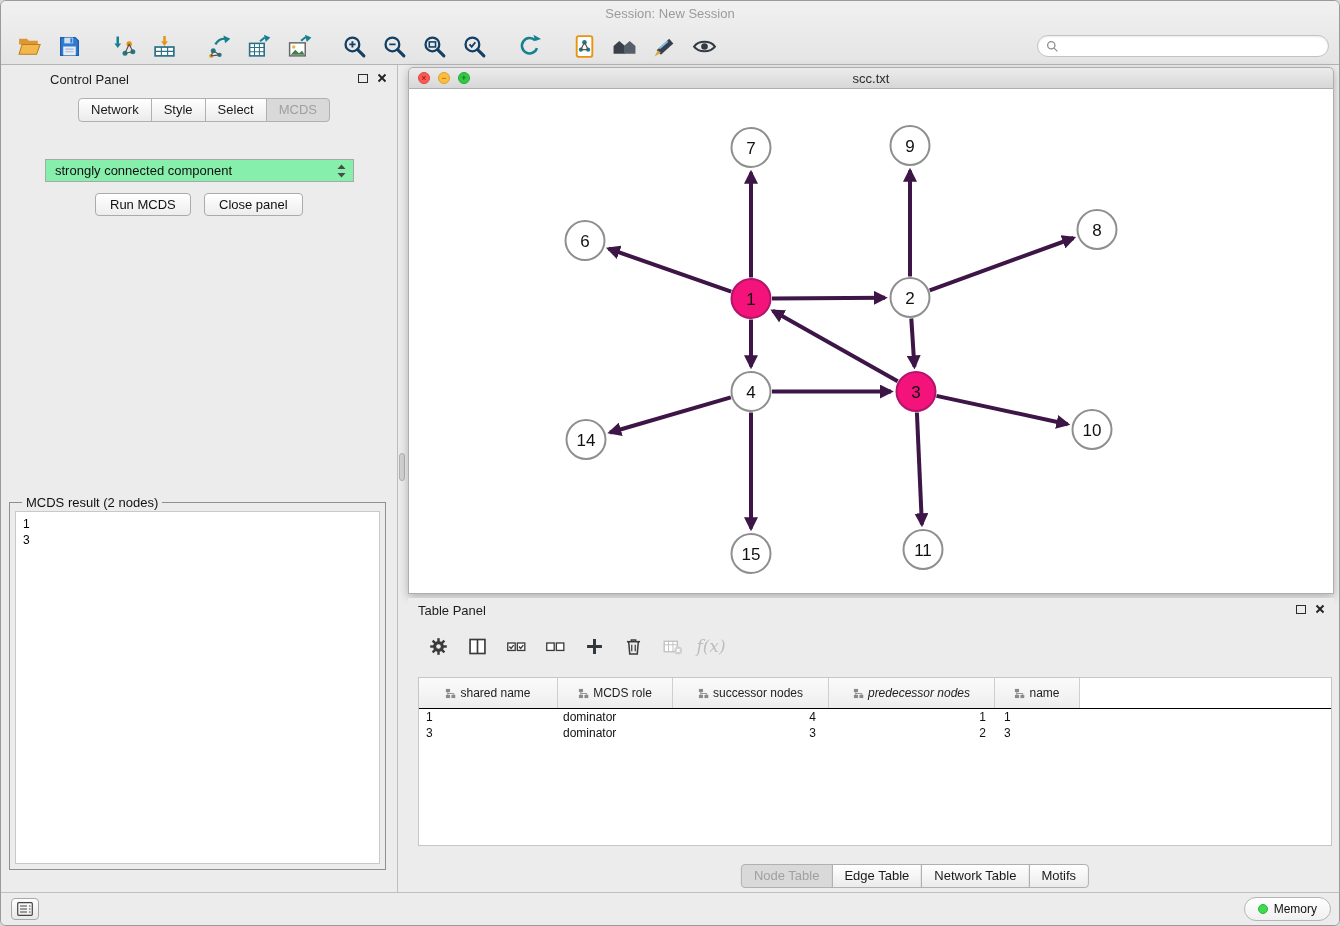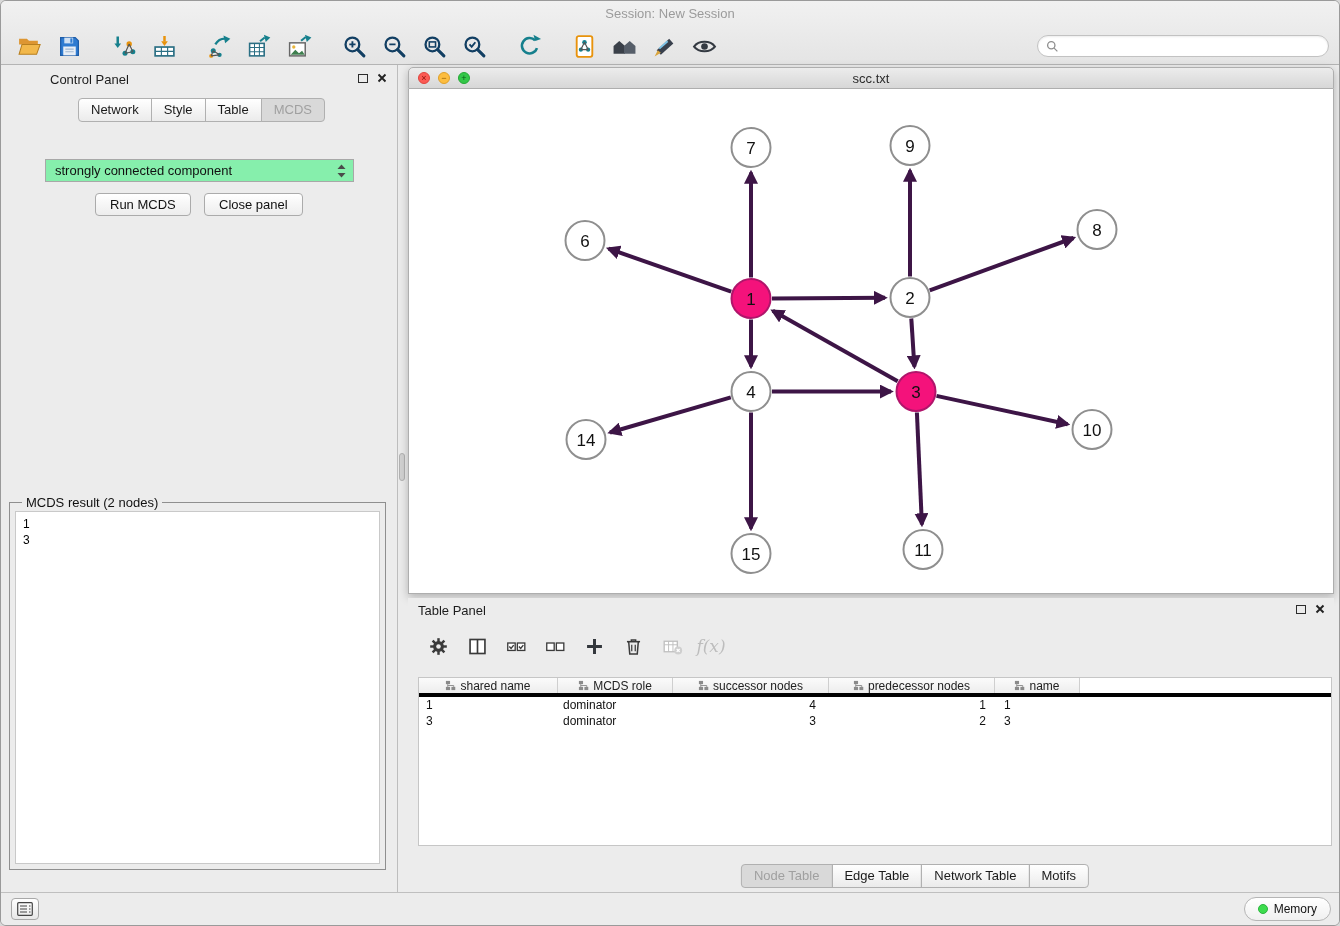--- a/index.html
+++ b/index.html
@@ -62,21 +62,21 @@
   .table-panel { position:absolute; left:407px; top:597px; width:926px; height:296px; background:#ececec; }
   .tp-header { position:relative; height:26px; }
   .tp-header .ph-title { position:absolute; left:10px; top:5px; }
   .tp-header .ph-float { position:absolute; right:28px; top:7px; }
   .tp-header .ph-close { position:absolute; right:9px; top:6px; }
   .tp-toolbar { position:absolute; top:33px; left:18px; height:30px; display:flex; align-items:center; gap:15px; }
   .ttbtn { width:24px; height:26px; background:none; border:none; display:flex; align-items:center; justify-content:center; padding:0; cursor:pointer; }
   .ttbtn svg { width:21px; height:21px; }
   .fx-label { font-family:"DejaVu Serif", serif; font-style:italic; font-size:17px; color:#bdbdbd; }
   .grid { position:absolute; left:10px; top:79px; right:2px; height:169px; background:#fff; border:1px solid #c6c6c6; overflow:hidden; }
-  .grid-header { display:flex; height:19px; border-bottom:4px solid #000000; }
+  .grid-header { display:flex; height:31px; border-bottom:1px solid #000000; }
   .th { display:flex; align-items:center; justify-content:center; gap:4px; border-right:1px solid #cfcfcf; background:linear-gradient(#fbfbfb,#ededed); font-size:12px; color:#222; height:100%; cursor:pointer; }
   .th svg { width:11px; height:11px; flex:0 0 auto; }
   .tr { display:flex; height:16px; line-height:16px; }
   .td { font-size:12px; color:#111; overflow:hidden; white-space:nowrap; }
   .tp-tabs { position:absolute; top:266px; left:50%; transform:translateX(-50%); display:flex;margin-left:44px; }
 
   
   .statusbar { position:absolute; left:0; right:0; bottom:0; height:33px; background:#ececec; border-top:1px solid #bfbfbf; }
   .list-btn { position:absolute; left:10px; top:5px; width:28px; height:22px; border:1px solid #a8a8a8; border-radius:4px; background:linear-gradient(#ffffff,#e8e8e8); display:flex; align-items:center; justify-content:center; cursor:pointer; }
   .memory-btn { position:absolute; right:8px; top:4px; height:24px; border:1px solid #b5b5b5; border-radius:12px; background:linear-gradient(#ffffff,#f0f0f0); display:flex; align-items:center; gap:6px; padding:0 13px; font-size:12px; color:#111; cursor:pointer; font-family:"Liberation Sans",sans-serif; }
@@ -327,21 +327,21 @@
       <span class="ph-float"></span>
       <span class="ph-close">
         <svg width="10" height="10" viewBox="0 0 10 10">
           <path d="M1.5 1.5l7 7M8.5 1.5l-7 7" stroke="#222" stroke-width="1.9"></path>
         </svg>
       </span>
     </div>
     <div class="cp-tabs">
         <button class="tabbtn">Network</button>
         <button class="tabbtn">Style</button>
-        <button class="tabbtn">Table</button>
+        <button class="tabbtn">Select</button>
         <button class="tabbtn active">MCDS</button>
       </div>
     <div class="dropdown">
       <span class="dd-text">strongly connected component</span>
       <svg class="dd-arrows" viewBox="0 0 11 16">
         <path d="M1.5 6L5.5 1.5 9.5 6z" fill="#4a4a4a"></path>
         <path d="M1.5 10l4 4.5 4-4.5z" fill="#4a4a4a"></path>
       </svg>
     </div>
     <button class="btn run-btn">Run MCDS</button>
@@ -508,21 +508,21 @@
           </div>
           <div class="th" style="width: 156px;">
             <svg viewBox="0 0 12 12">
               <rect x="1" y="1" width="4.5" height="3.5" fill="#8a8a8a"></rect>
               <rect x="1" y="7.5" width="4.5" height="3.5" fill="#8a8a8a"></rect>
               <rect x="7" y="7.5" width="4.2" height="3.5" fill="#8a8a8a"></rect>
               <path d="M3 4.5v3M3 6h6.5v1.5" stroke="#8a8a8a" fill="none"></path>
             </svg>
             <span>successor nodes</span>
           </div>
-          <div class="th" style="width: 166px;">
+          <div class="th" style="width: 166px; font-style: italic;">
             <svg viewBox="0 0 12 12">
               <rect x="1" y="1" width="4.5" height="3.5" fill="#8a8a8a"></rect>
               <rect x="1" y="7.5" width="4.5" height="3.5" fill="#8a8a8a"></rect>
               <rect x="7" y="7.5" width="4.2" height="3.5" fill="#8a8a8a"></rect>
               <path d="M3 4.5v3M3 6h6.5v1.5" stroke="#8a8a8a" fill="none"></path>
             </svg>
             <span>predecessor nodes</span>
           </div>
           <div class="th" style="width: 85px;">
             <svg viewBox="0 0 12 12">

